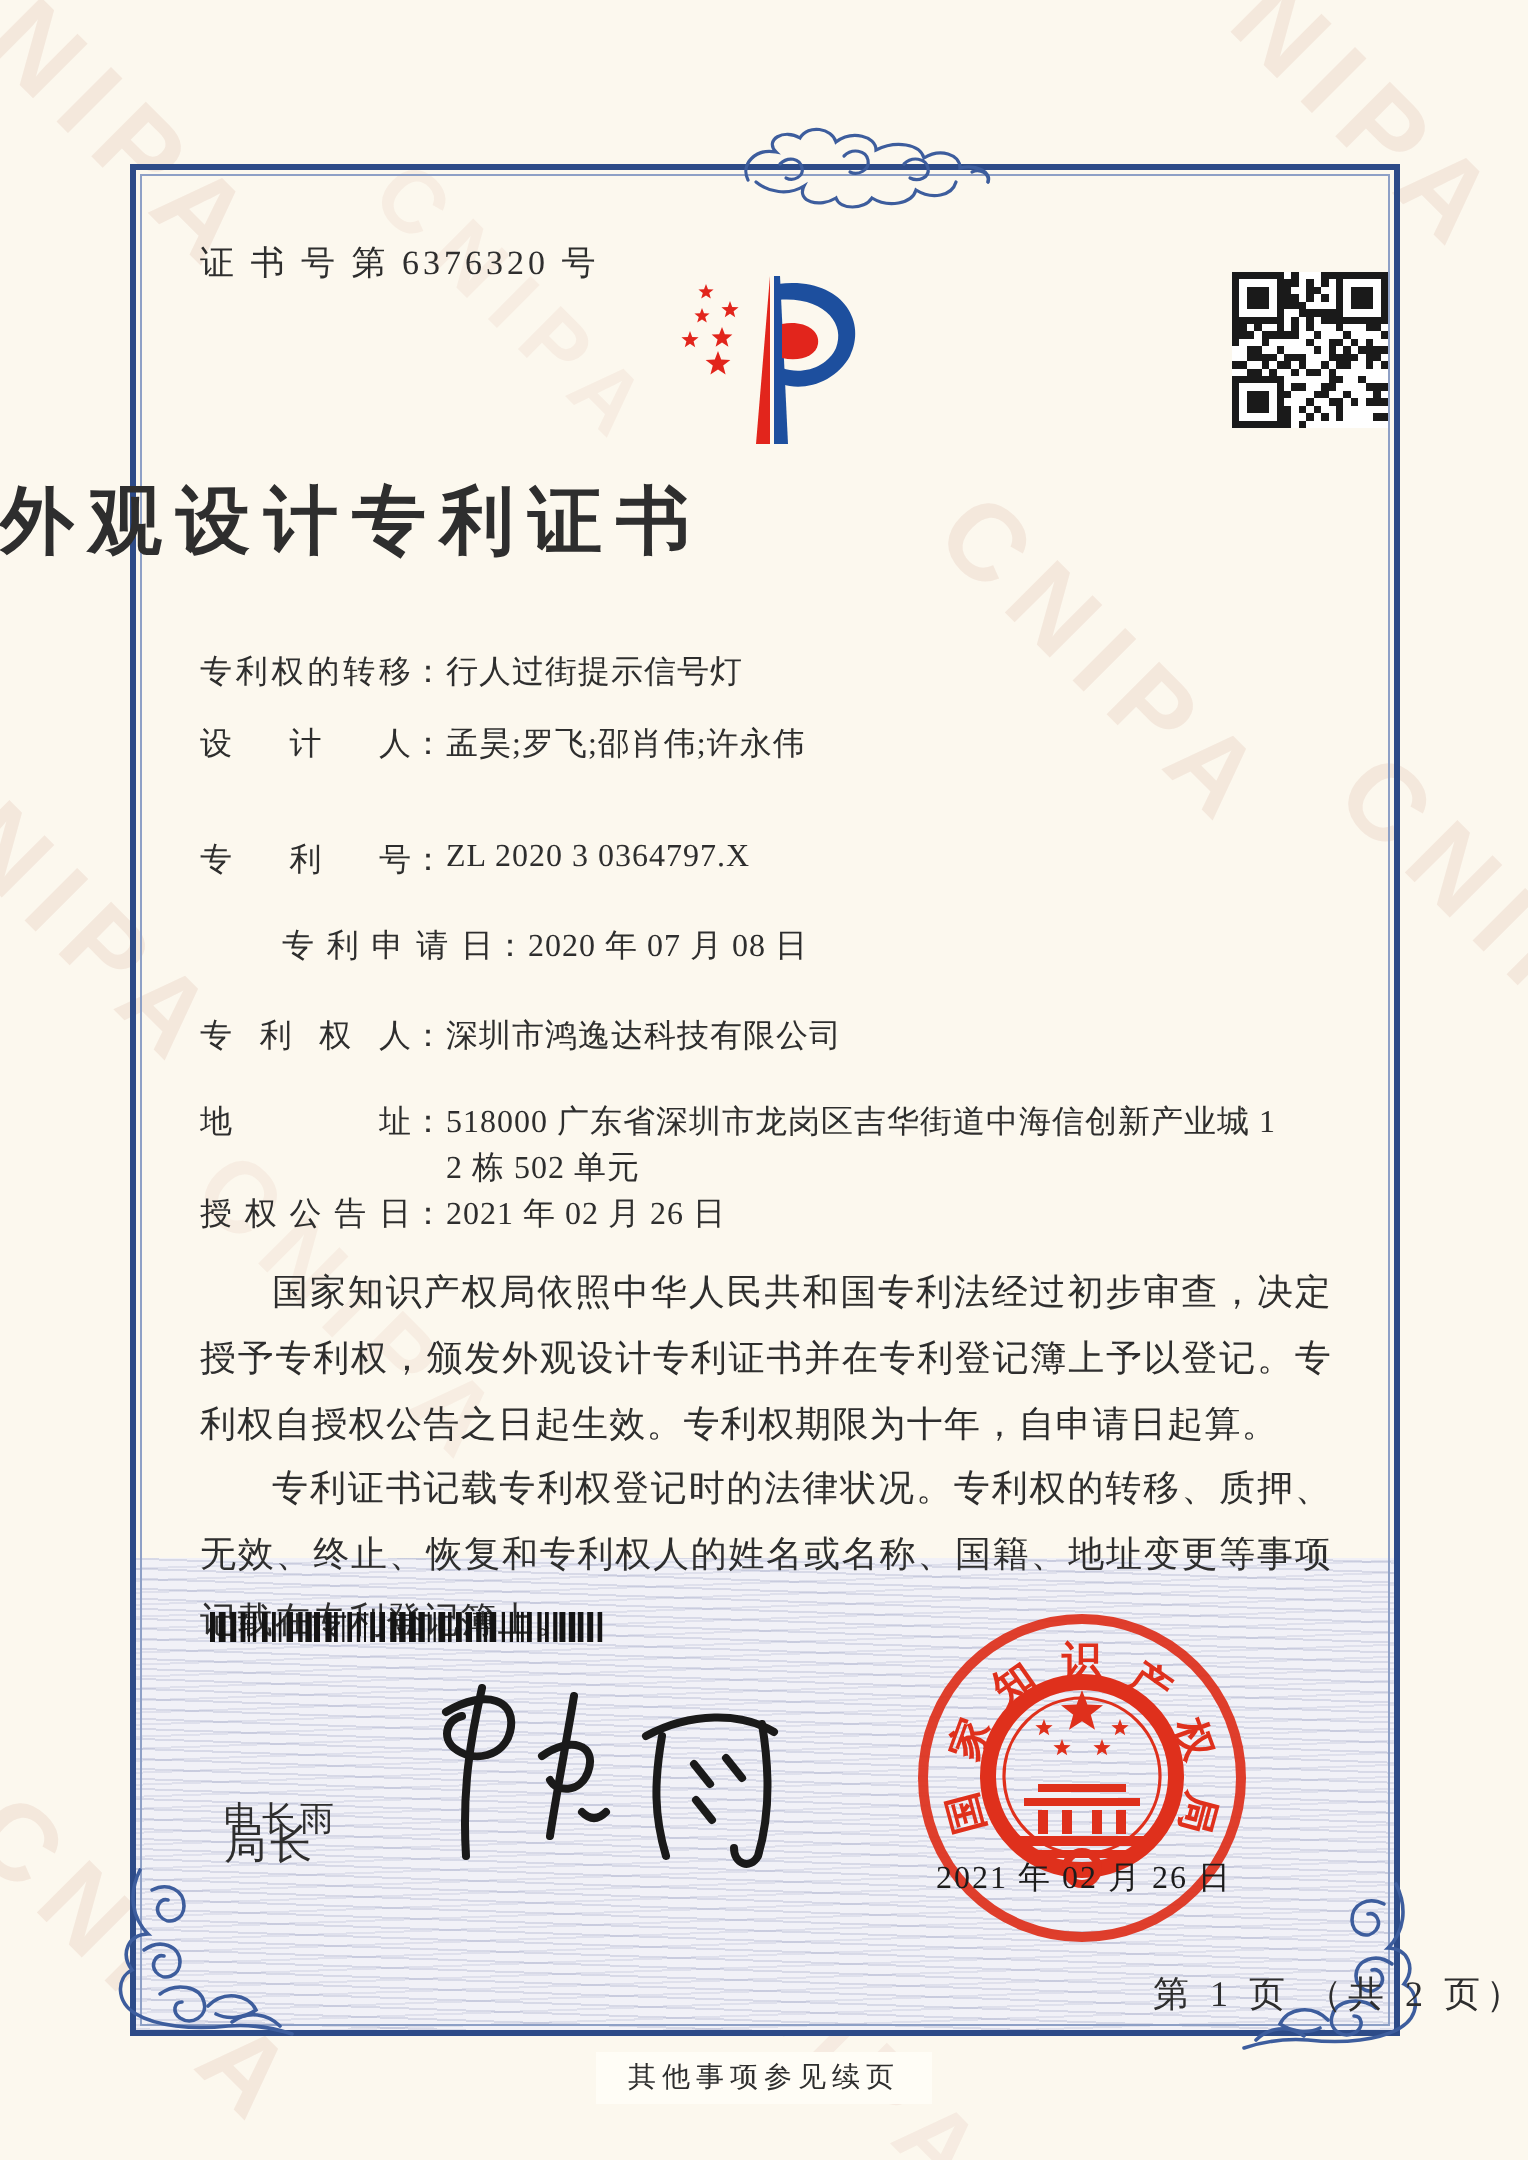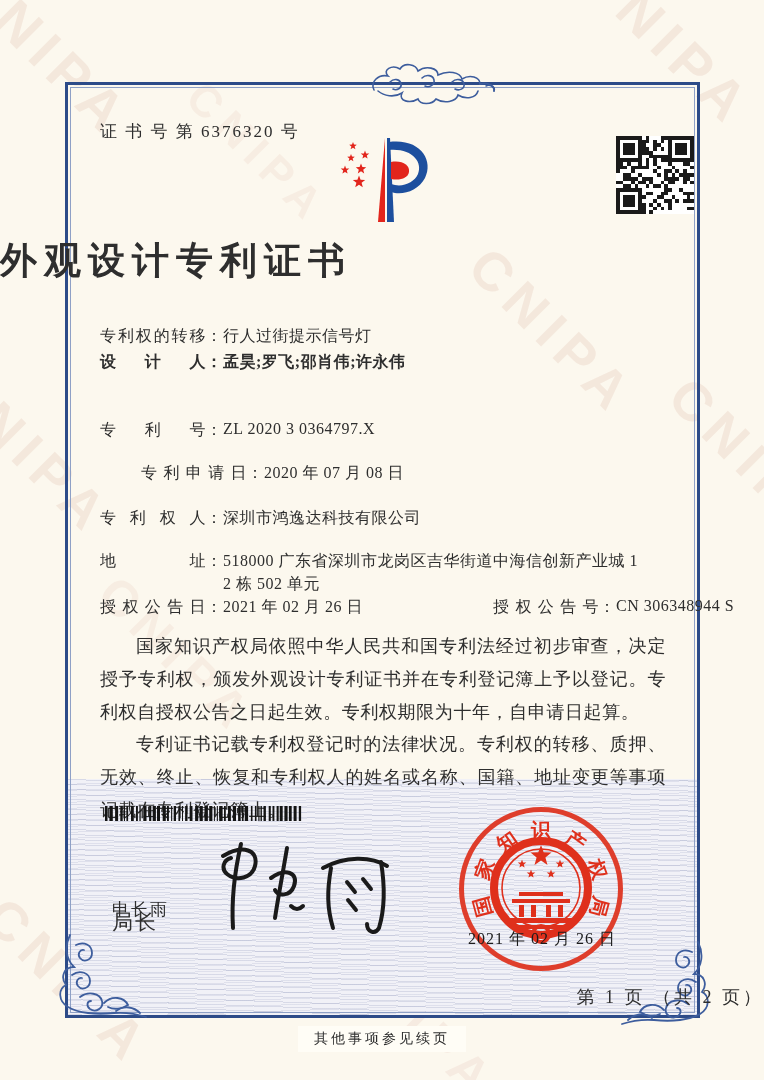--- a/index.html
+++ b/index.html
@@ -351,21 +351,21 @@
         <rect x="7" y="20" width="1" height="1" fill="#1a1a1a"></rect>
         <rect x="9" y="20" width="1" height="1" fill="#1a1a1a"></rect>
       </svg>
 
     <div class="title">外观设计专利证书</div>
 
     <div class="frow" style="top:326px;">
       <span class="flabel">专利权的转移</span><span class="fcolon">：</span><span class="fvalue">行人过街提示信号灯</span>
     </div>
 
-    <div class="frow" style="top:352px;font-weight:bold;">
+    <div class="frow" style="top:362px;">
       <span class="flabel">设计人</span><span class="fcolon">：</span><span class="fvalue">孟昊;罗飞;邵肖伟;许永伟</span>
     </div>
 
     <div class="frow" style="top:420px;">
       <span class="flabel">专利号</span><span class="fcolon">：</span><span class="fvalue">ZL 2020 3 0364797.X</span>
     </div>
 
     <div class="frow" style="top:463px;margin-left:41px;">
       <span class="flabel">专利申请日</span><span class="fcolon">：</span><span class="fvalue">2020 年 07 月 08 日</span>
     </div>
@@ -374,23 +374,20 @@
       <span class="flabel">专利权人</span><span class="fcolon">：</span><span class="fvalue">深圳市鸿逸达科技有限公司</span>
     </div>
 
     <div class="frow" style="top:551px;">
       <span class="flabel">地址</span><span class="fcolon">：</span><span class="fvalue">518000 广东省深圳市龙岗区吉华街道中海信创新产业城 1</span>
     </div>
     <div class="addr2" style="top:574px;">2 栋 502 单元</div>
 
     <div class="frow" style="top:597px;width:566px;">
       <span class="flabel">授权公告日</span><span class="fcolon">：</span><span class="fvalue">2021 年 02 月 26 日</span>
-      <span class="grant2">
-        <span class="flabel">授权公告号</span><span class="fcolon">：</span><span class="fvalue">CN 306348944 S</span>
-      </span>
     </div>
 
     <div class="paras">
       <p>国家知识产权局依照中华人民共和国专利法经过初步审查，决定授予专利权，颁发外观设计专利证书并在专利登记簿上予以登记。专利权自授权公告之日起生效。专利权期限为十年，自申请日起算。</p>
       <p>专利证书记载专利权登记时的法律状况。专利权的转移、质押、无效、终止、恢复和专利权人的姓名或名称、国籍、地址变更等事项记载在专利登记簿上。</p>
     </div>
 
     <svg id="barcode" class="barcode" width="200" height="16" viewBox="0 0 200 16">
         <rect x="0.0" y="0" width="2.5" height="15" fill="#141414"></rect>
         <rect x="4.4" y="0" width="3.4" height="15" fill="#141414"></rect>

